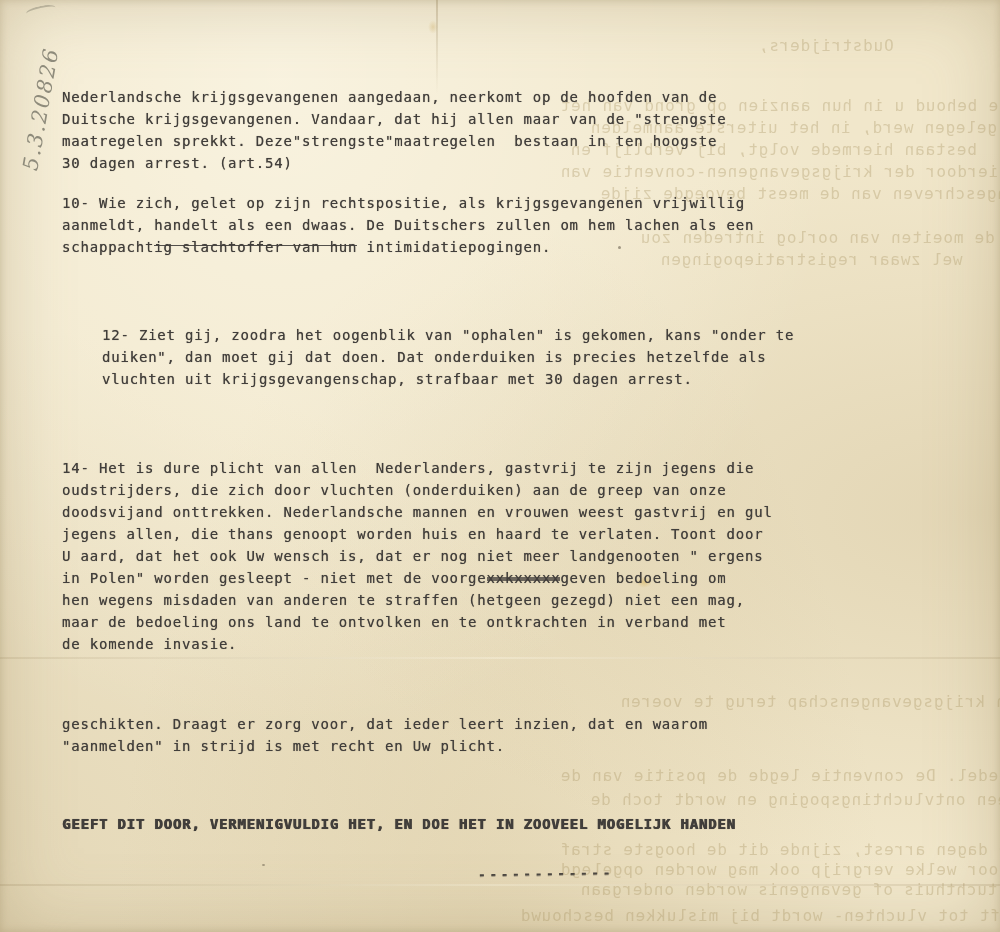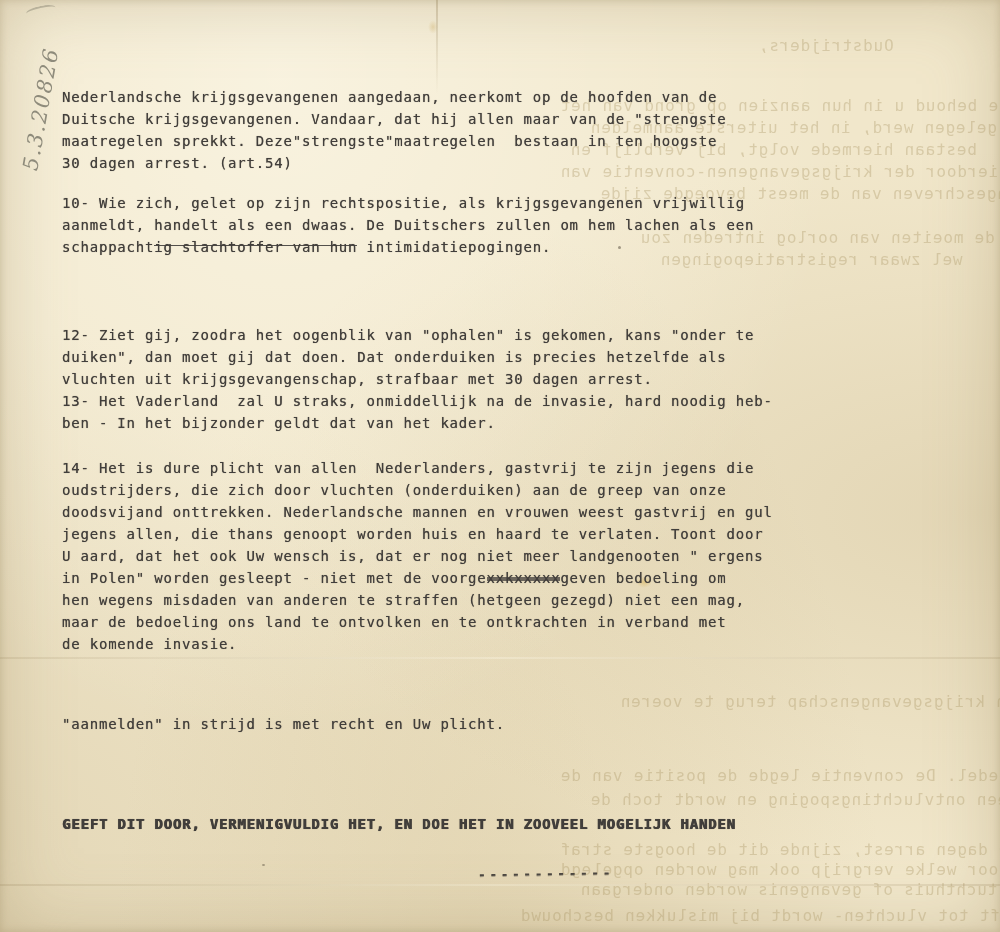--- a/index.html
+++ b/index.html
@@ -109,22 +109,21 @@
   <div class="stain2"></div>
   <div class="speck1"></div>
   <div class="speck2"></div>
   <div class="corner-scribble"></div>
 
   <div class="archive-mark">5.3.20826</div>
 
   <div class="typelayer">
       <div class="para" style="top: 86px;"><div class="tline"><span>Nederlandsche krijgsgevangenen aangedaan, neerkomt op de hoofden van de</span></div><div class="tline"><span>Duitsche krijgsgevangenen. Vandaar, dat hij allen maar van de "strengste</span></div><div class="tline"><span>maatregelen sprekkt. Deze"strengste"maatregelen  bestaan in ten hoogste</span></div><div class="tline"><span>30 dagen arrest. (art.54)</span></div></div>
       <div class="para" style="top: 192px;"><div class="tline"><span>10- Wie zich, gelet op zijn rechtspositie, als krijgsgevangenen vrijwillig</span></div><div class="tline"><span>aanmeldt, </span><span class="u">handelt als een dwaas.</span><span> De Duitschers zullen om hem lachen als een</span></div><div class="tline"><span>schappachtig slachtoffer van hun intimidatiepogingen.</span></div></div>
-      <div class="para" style="top: 324px;"><div class="tline"><span>12- Ziet gij, zoodra het oogenblik van "ophalen" is gekomen, kans "onder te</span></div><div class="tline"><span>duiken", dan moet gij dat doen. Dat onderduiken is precies hetzelfde als</span></div><div class="tline"><span>vluchten uit krijgsgevangenschap, strafbaar met 30 dagen arrest.</span></div></div>
-      <div class="para" style="top: 390px;"><div class="tline"><span>13- Het Vaderland  zal U straks, onmiddellijk na de invasie, hard noodig heb-</span></div><div class="tline"><span>ben - In het bijzonder geldt dat van het kader.</span></div></div>
+      <div class="para" style="top: 324px; margin-left: 40px;"><div class="tline"><span>12- Ziet gij, zoodra het oogenblik van "ophalen" is gekomen, kans "onder te</span></div><div class="tline"><span>duiken", dan moet gij dat doen. Dat onderduiken is precies hetzelfde als</span></div><div class="tline"><span>vluchten uit krijgsgevangenschap, strafbaar met 30 dagen arrest.</span></div></div>
       <div class="para" style="top: 457px;"><div class="tline"><span>14- Het is dure plicht van allen  Nederlanders, gastvrij te zijn jegens die</span></div><div class="tline"><span>oudstrijders, die zich door vluchten (onderduiken) aan de greep van onze</span></div><div class="tline"><span>doodsvijand onttrekken. Nederlandsche mannen en vrouwen weest gastvrij en gul</span></div><div class="tline"><span>jegens allen, die thans genoopt worden huis en haard te verlaten. Toont door</span></div><div class="tline"><span>U aard, dat het ook Uw wensch is, dat er nog niet meer landgenooten " ergens</span></div><div class="tline"><span>in Polen" worden gesleept - niet met de voorge</span><span class="strike">xxkxxxxx</span><span>geven bedoeling om</span></div><div class="tline"><span>hen wegens misdaden van anderen te straffen (hetgeen gezegd) niet een mag,</span></div><div class="tline"><span>maar de bedoeling ons land te ontvolken en te ontkrachten in verband met</span></div><div class="tline"><span>de komende invasie.</span></div></div>
-      <div class="para" style="top: 713px;"><div class="tline"><span>"aanmelden" in strijd is met recht en Uw plicht.</span></div></div>
+      <div class="para" style="top: 713px;"><div class="tline"><span>geschikten. Draagt er zorg voor, dat ieder leert inzien, dat en waarom</span></div><div class="tline"><span>"aanmelden" in strijd is met recht en Uw plicht.</span></div></div>
       <div class="para" style="top: 813px;"><div class="tline"><span class="b">GEEFT DIT DOOR, VERMENIGVULDIG HET, EN DOE HET IN ZOOVEEL MOGELIJK HANDEN</span></div></div>
     </div>
 
   <div class="divider">------------</div>
 
 </div>
 
 </body></html>

